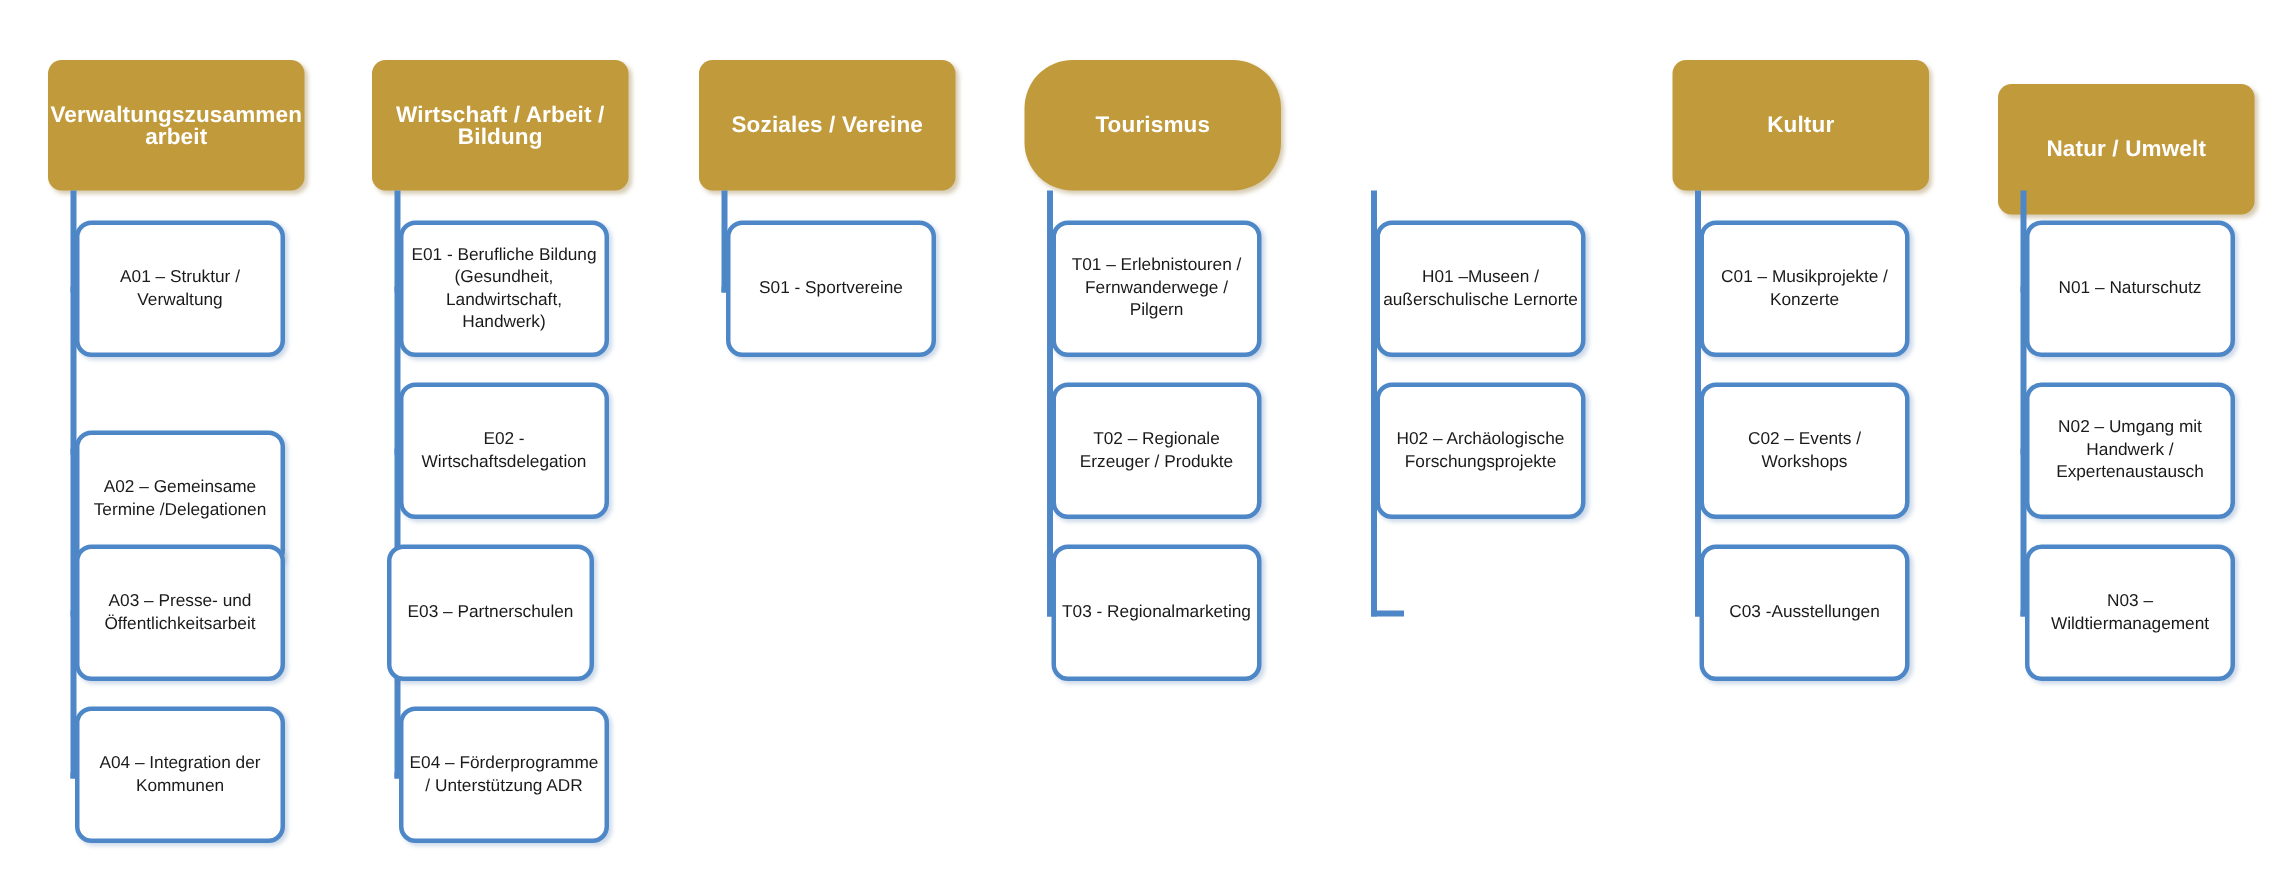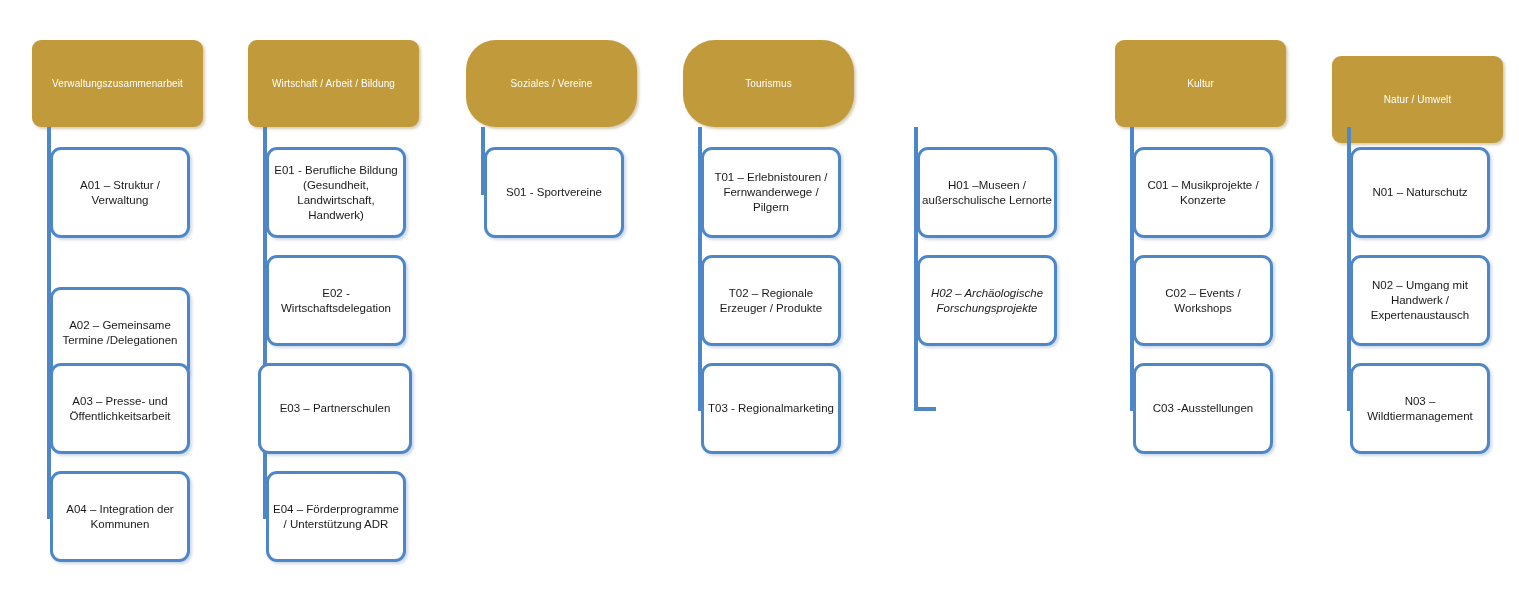--- a/index.html
+++ b/index.html
@@ -32,26 +32,27 @@
     background: #C19A3C;
     border-radius: 9px;
     box-sizing: border-box;
     display: flex;
     align-items: center;
     justify-content: center;
     box-shadow: 2px 2px 3px rgba(140,110,40,0.35);
   }
   .header-label {
     color: #ffffff;
-    font-size: 10px;
+    font-size: 15px;
     line-height: 15px;
     text-align: center;
     width: 168px;
     word-wrap: break-word;
     letter-spacing: 0.1px;
+    font-weight: bold;
   }
   
   .child-node {
     position: absolute;
     left: 50px;
     width: 140px;
     height: 91px;
     background: #ffffff;
     border: 3px solid #4E87C7;
     border-radius: 11px;
@@ -117,30 +118,30 @@
       <div class="trunk" style="top: 127px; height: 391.5px;"></div>
       <div class="branch" style="top: 190.5px;"></div>
       <div class="child-node" style="top: 147px; left: 34px;">
         <span class="child-label">E01 - Berufliche Bildung (Gesundheit, Landwirtschaft, Handwerk)</span>
       </div>
       <div class="branch" style="top: 298.5px;"></div>
       <div class="child-node" style="top: 255px; left: 34px;">
         <span class="child-label">E02 - Wirtschaftsdelegation</span>
       </div>
       <div class="branch" style="top: 406.5px;"></div>
-      <div class="child-node" style="top: 363px; left: 26px; width: 154px;">
+      <div class="child-node" style="top: 363px; left: 26px; width: 138px;">
         <span class="child-label">E03 – Partnerschulen</span>
       </div>
       <div class="branch" style="top: 514.5px;"></div>
       <div class="child-node" style="top: 471px; left: 34px;">
         <span class="child-label">E04 – Förderprogramme / Unterstützung ADR</span>
       </div>
     </div>
     <div class="column" style="left: 450px; width: 190px;">
-      <div class="header-node" style="top: 40px; border-radius: 30px;">
+      <div class="header-node" style="top: 40px;">
         <span class="header-label">Soziales / Vereine</span>
       </div>
       <div class="trunk" style="top: 127px; height: 67.5px;"></div>
       <div class="branch" style="top: 190.5px;"></div>
       <div class="child-node" style="top: 147px; left: 34px;">
         <span class="child-label">S01 - Sportvereine</span>
       </div>
     </div>
     <div class="column" style="left: 667px; width: 190px;">
       <div class="header-node" style="top: 40px; border-radius: 32px;">
@@ -160,21 +161,21 @@
         <span class="child-label">T03 - Regionalmarketing</span>
       </div>
     </div>
     <div class="column" style="left: 883px; width: 190px;">
       <div class="trunk" style="top: 127px; height: 283.5px;"></div>
       <div class="branch" style="top: 190.5px;"></div>
       <div class="child-node" style="top: 147px; left: 34px;">
         <span class="child-label">H01 –Museen / außerschulische Lernorte</span>
       </div>
       <div class="branch" style="top: 298.5px;"></div>
-      <div class="child-node" style="top: 255px; left: 34px; font-style: italic;">
+      <div class="child-node" style="top: 255px; left: 34px;">
         <span class="child-label">H02 – Archäologische Forschungsprojekte</span>
       </div>
       <div class="branch" style="top: 406.5px;"></div>
     </div>
     <div class="column" style="left: 1099px; width: 190px;">
       <div class="header-node" style="top: 40px;">
         <span class="header-label">Kultur</span>
       </div>
       <div class="trunk" style="top: 127px; height: 283.5px;"></div>
       <div class="branch" style="top: 190.5px;"></div>

